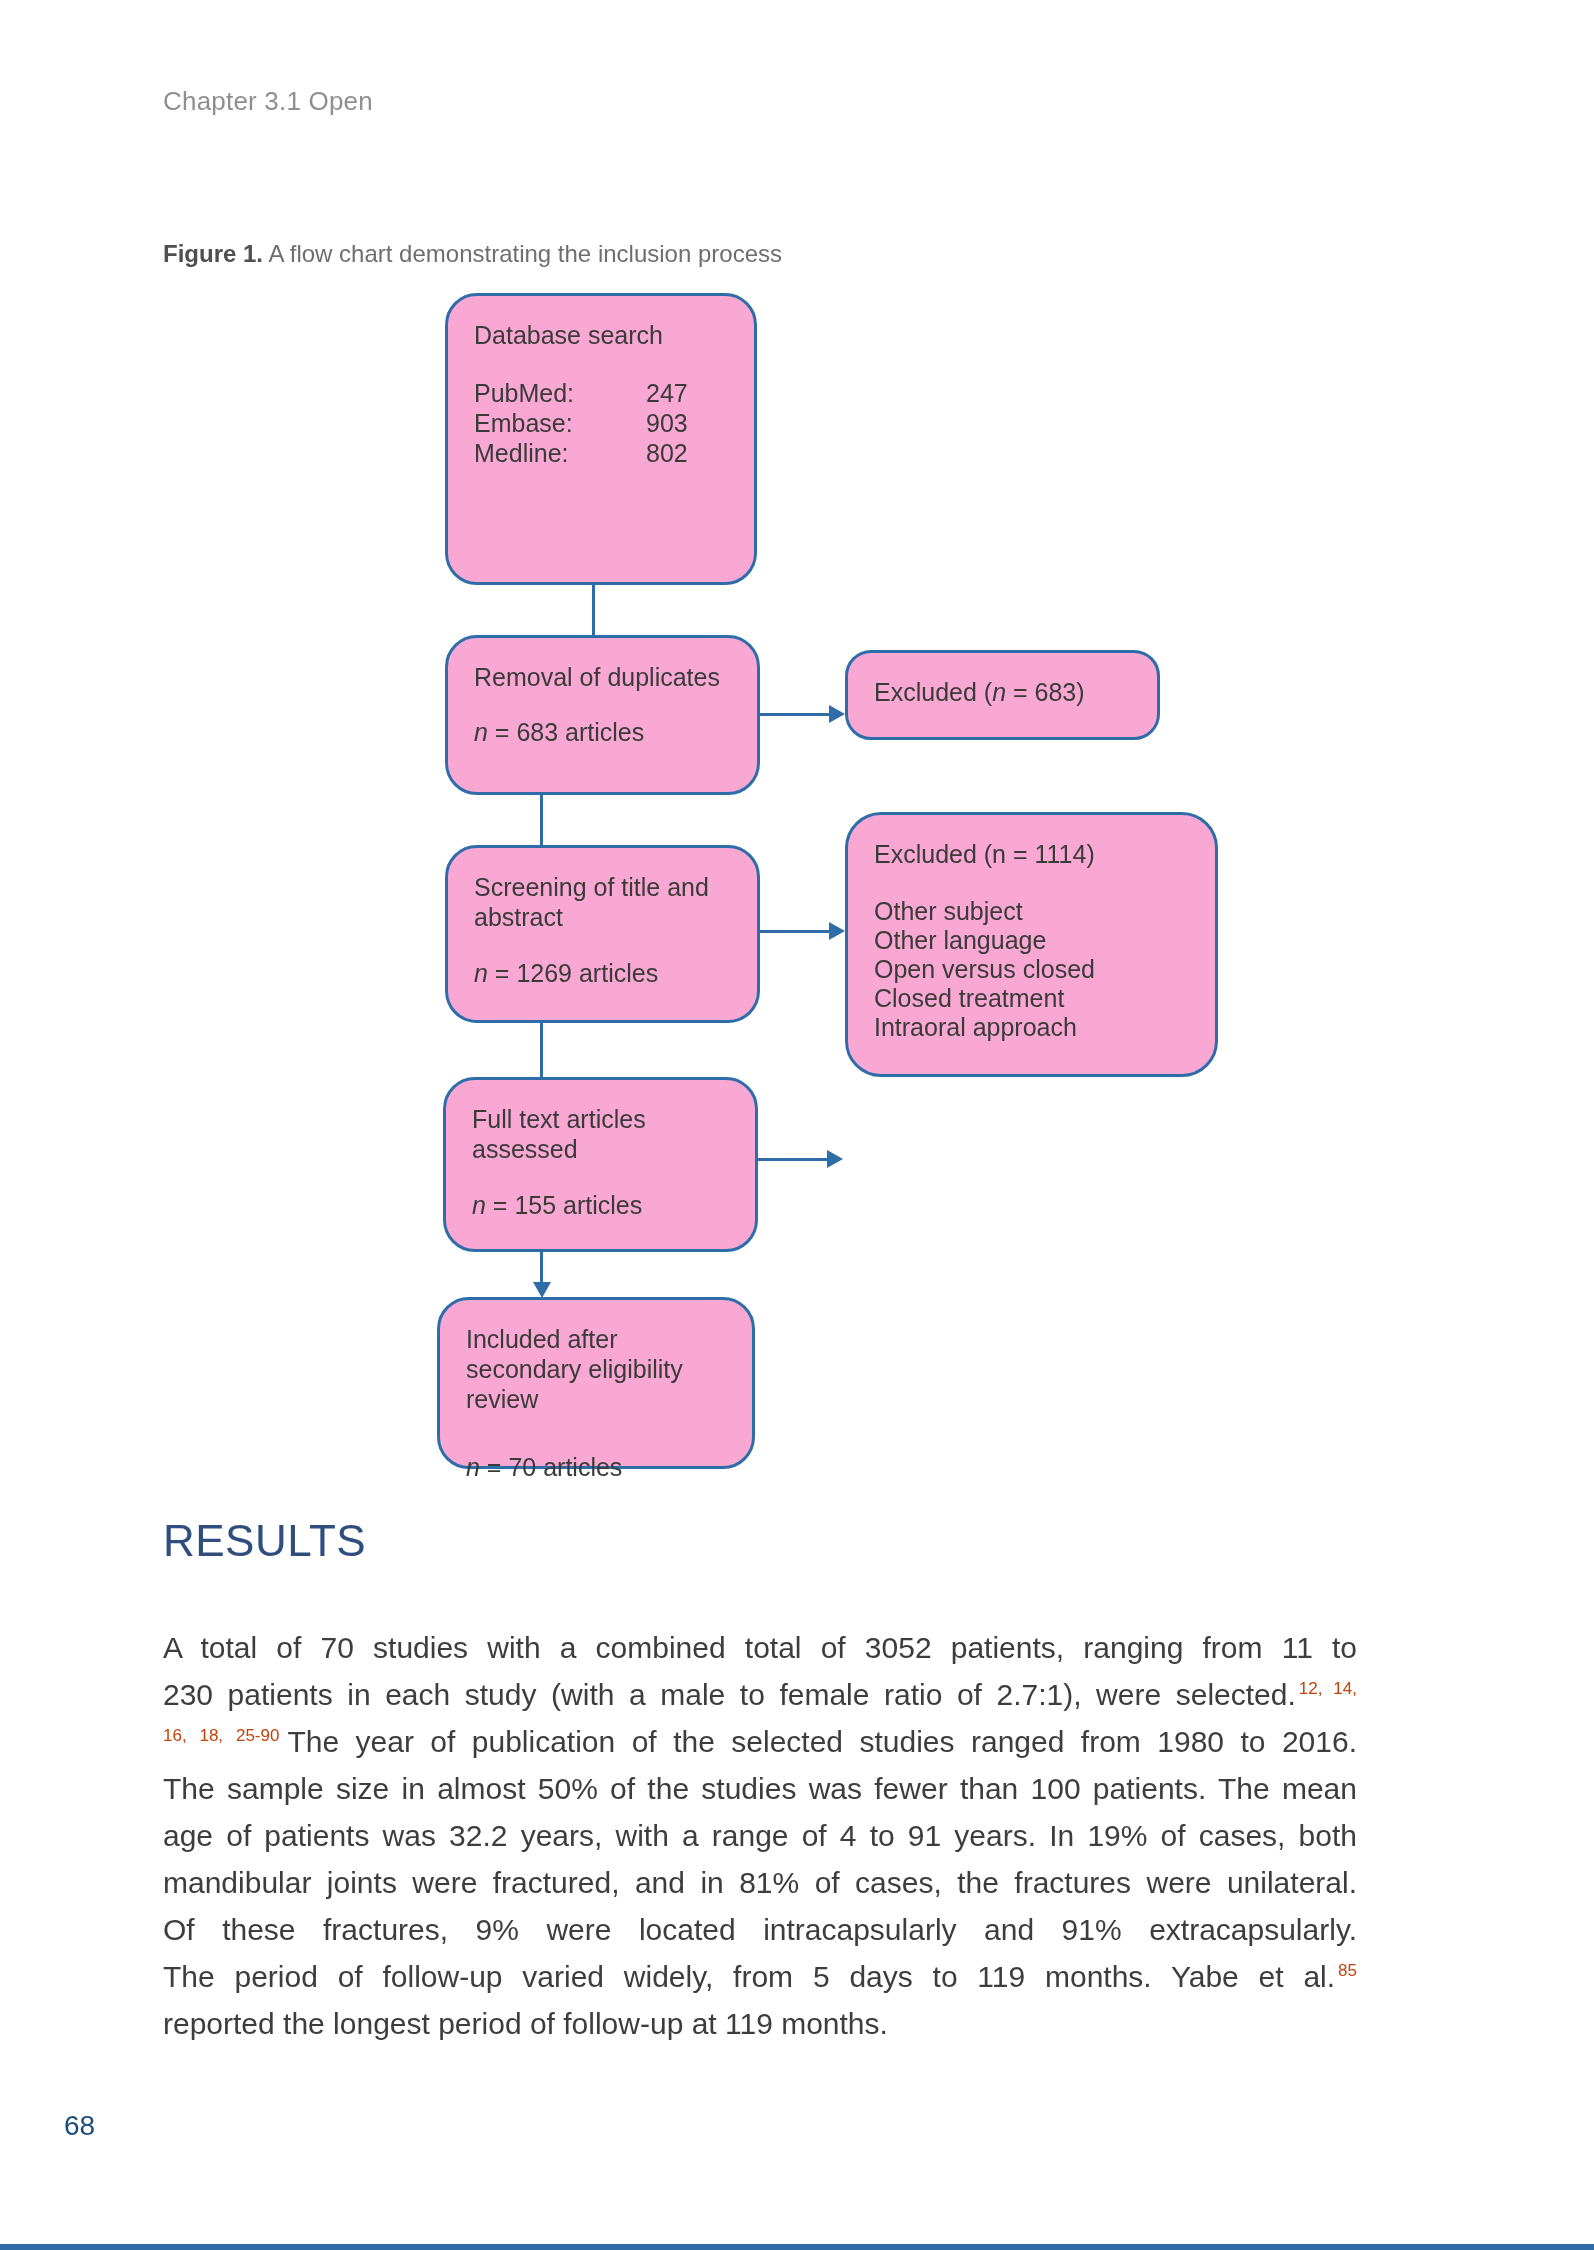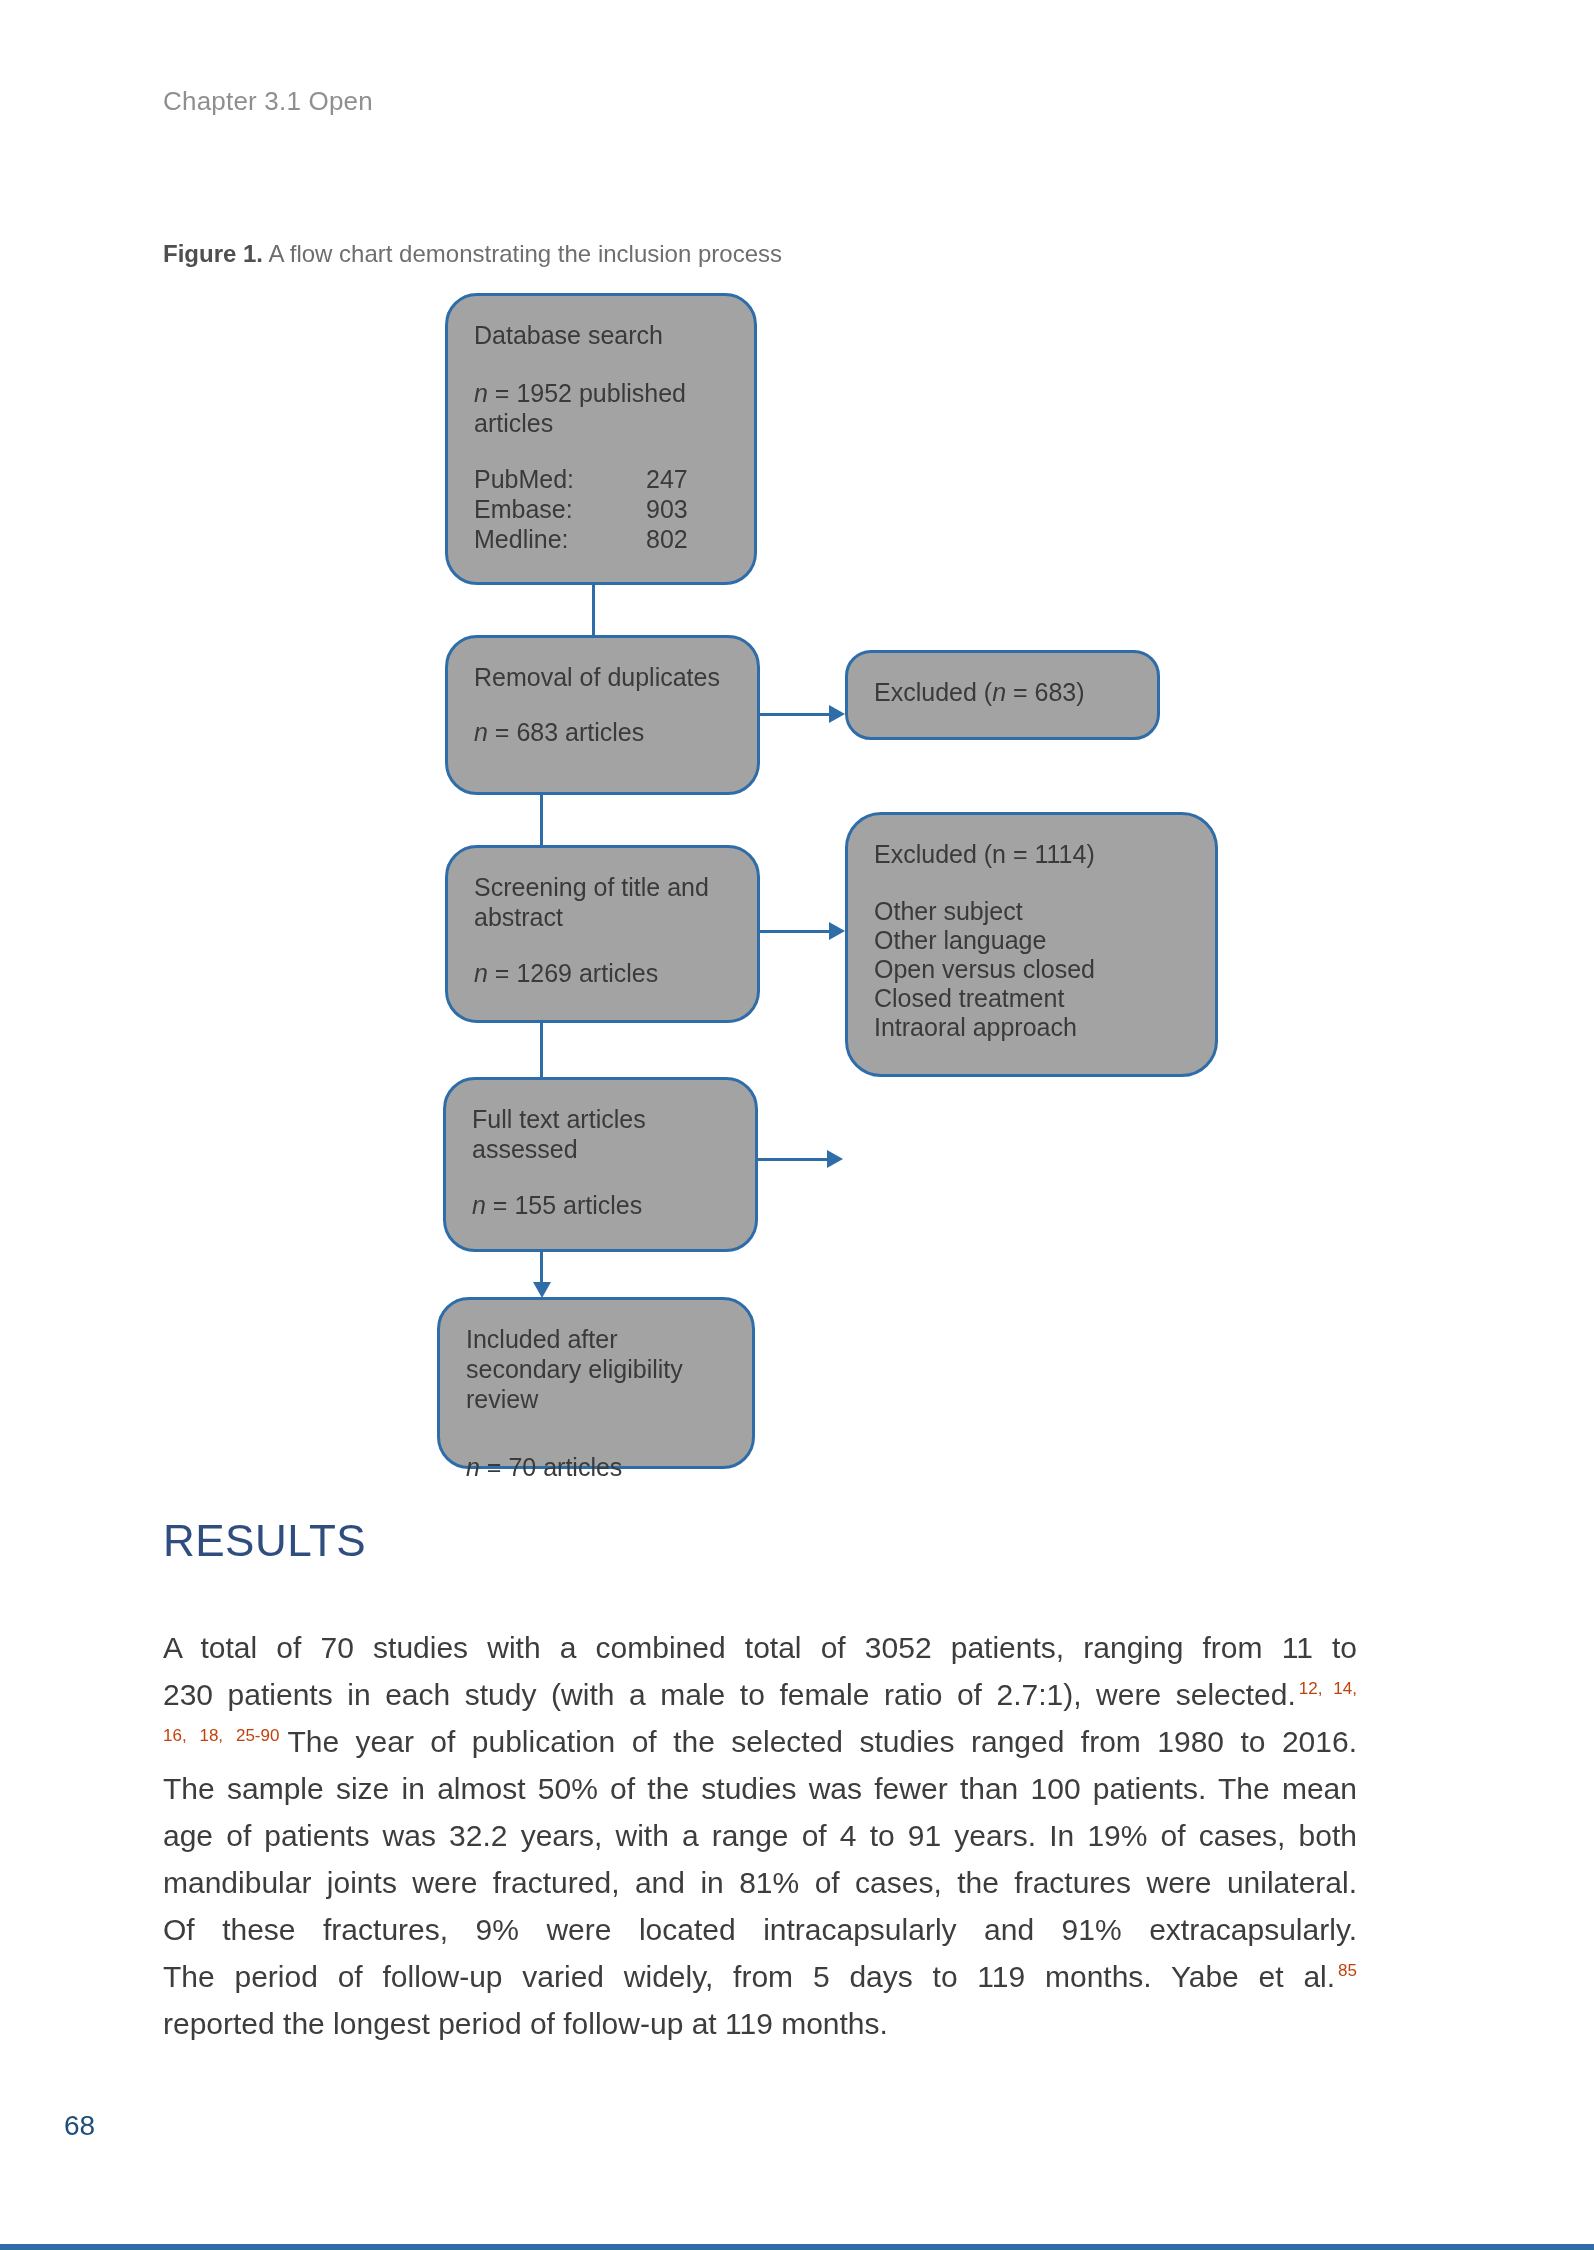--- a/index.html
+++ b/index.html
@@ -11,21 +11,21 @@
   
   .chapter-header{
     left:163px;top:86px;font-size:26px;color:#8f8f8f;letter-spacing:0.2px;
   }
   
   .figure-caption{left:163px;top:240px;font-size:24px;color:#6e6e6e;}
   .figure-caption .fig-label{font-weight:bold;color:#4f4f4f;}
   
   .fc-box{
     position:absolute;border:3px solid #2e6da8;border-radius:32px;
-    background:#a3a3a3;color:#3a3a3a;font-size:25px;line-height:30px;
+    background:#f9a8d4;color:#3a3a3a;font-size:25px;line-height:30px;
     padding:24px 26px;box-sizing:border-box;
   }
   .fc-box .box-title{margin-bottom:28px;}
   .fc-box .n-line{margin-bottom:26px;}
   .it{font-style:italic;}
   .stat-row{display:flex;}
   .stat-label{width:172px;}
   .ex-heading{margin-bottom:28px;}
   .ex-items div{line-height:29px;}
   .vline{position:absolute;width:3px;background:#2e6da8;}
@@ -61,21 +61,20 @@
 <div class="abs chapter-header">Chapter 3.1 Open</div>
 
 <div class="abs figure-caption">
   <span class="fig-label">Figure 1.</span><span> A flow chart demonstrating the inclusion process</span>
 </div>
 
 <div class="abs" style="left:0;top:0;width:1594px;height:1500px;">
 
   <div class="fc-box" style="left:445px;top:293px;width:312px;height:292px;">
     <div class="box-title">Database search</div>
-    <div class="n-line"><span class="it">n</span><span> = 1952 published articles</span></div>
     <div class="stat-row">
       <span class="stat-label">PubMed:</span>
       <span class="stat-value">247</span>
     </div>
     <div class="stat-row">
       <span class="stat-label">Embase:</span>
       <span class="stat-value">903</span>
     </div>
     <div class="stat-row">
       <span class="stat-label">Medline:</span>

